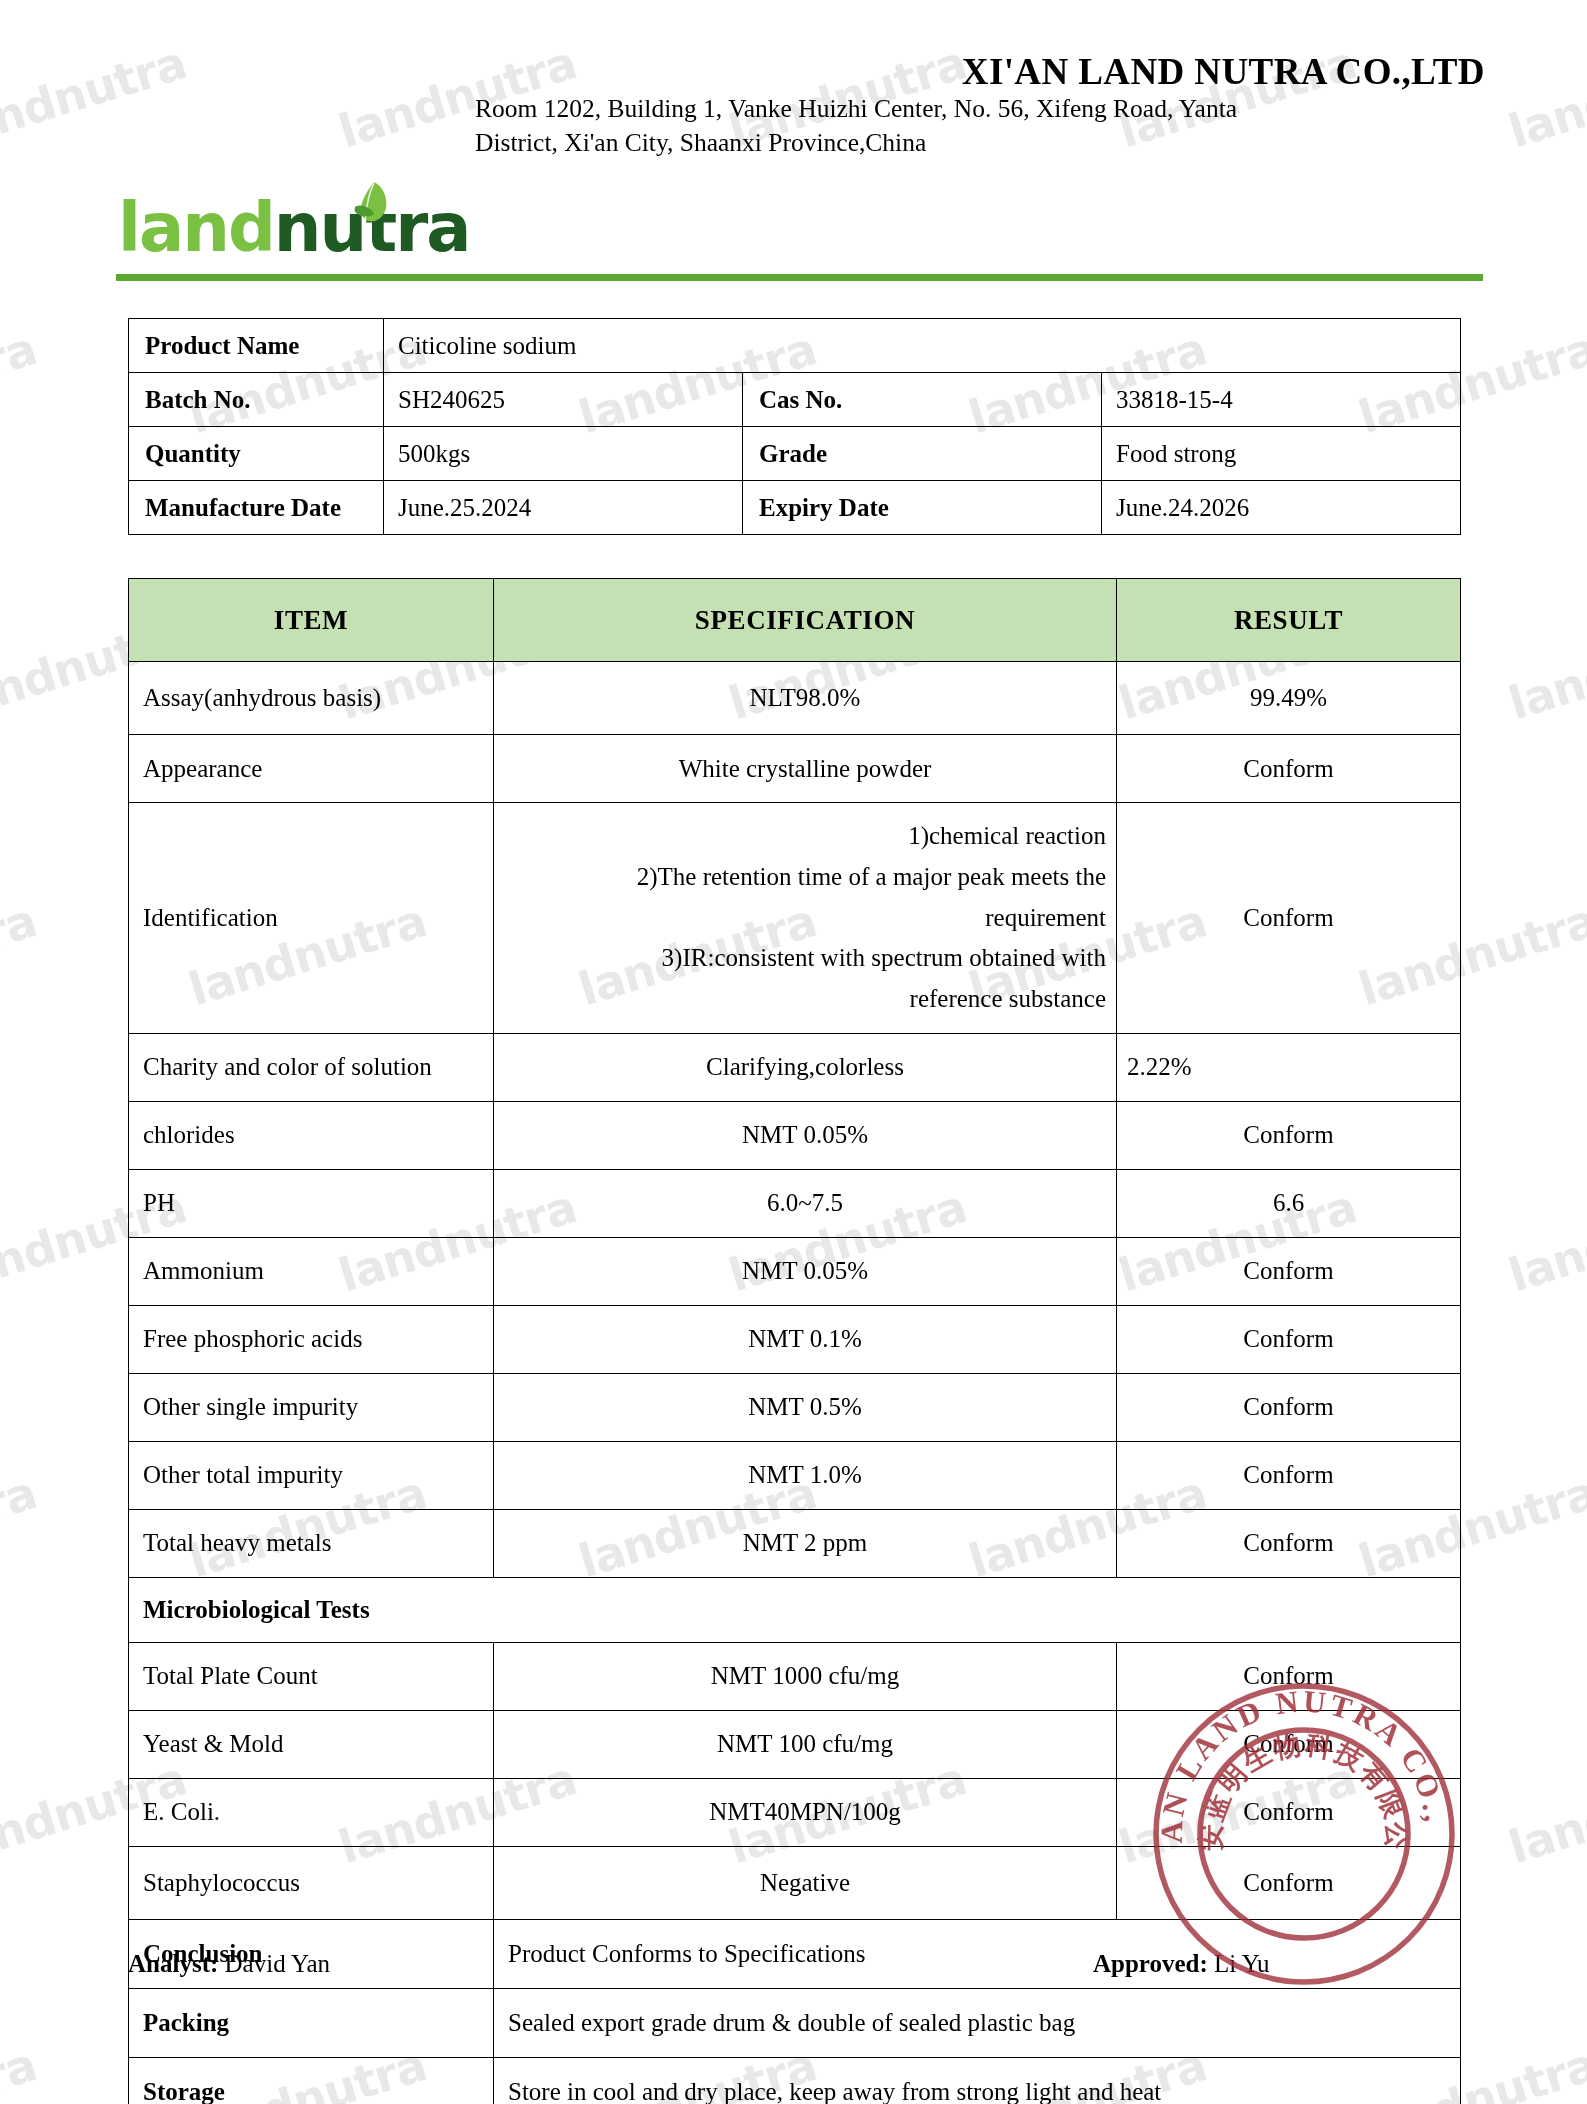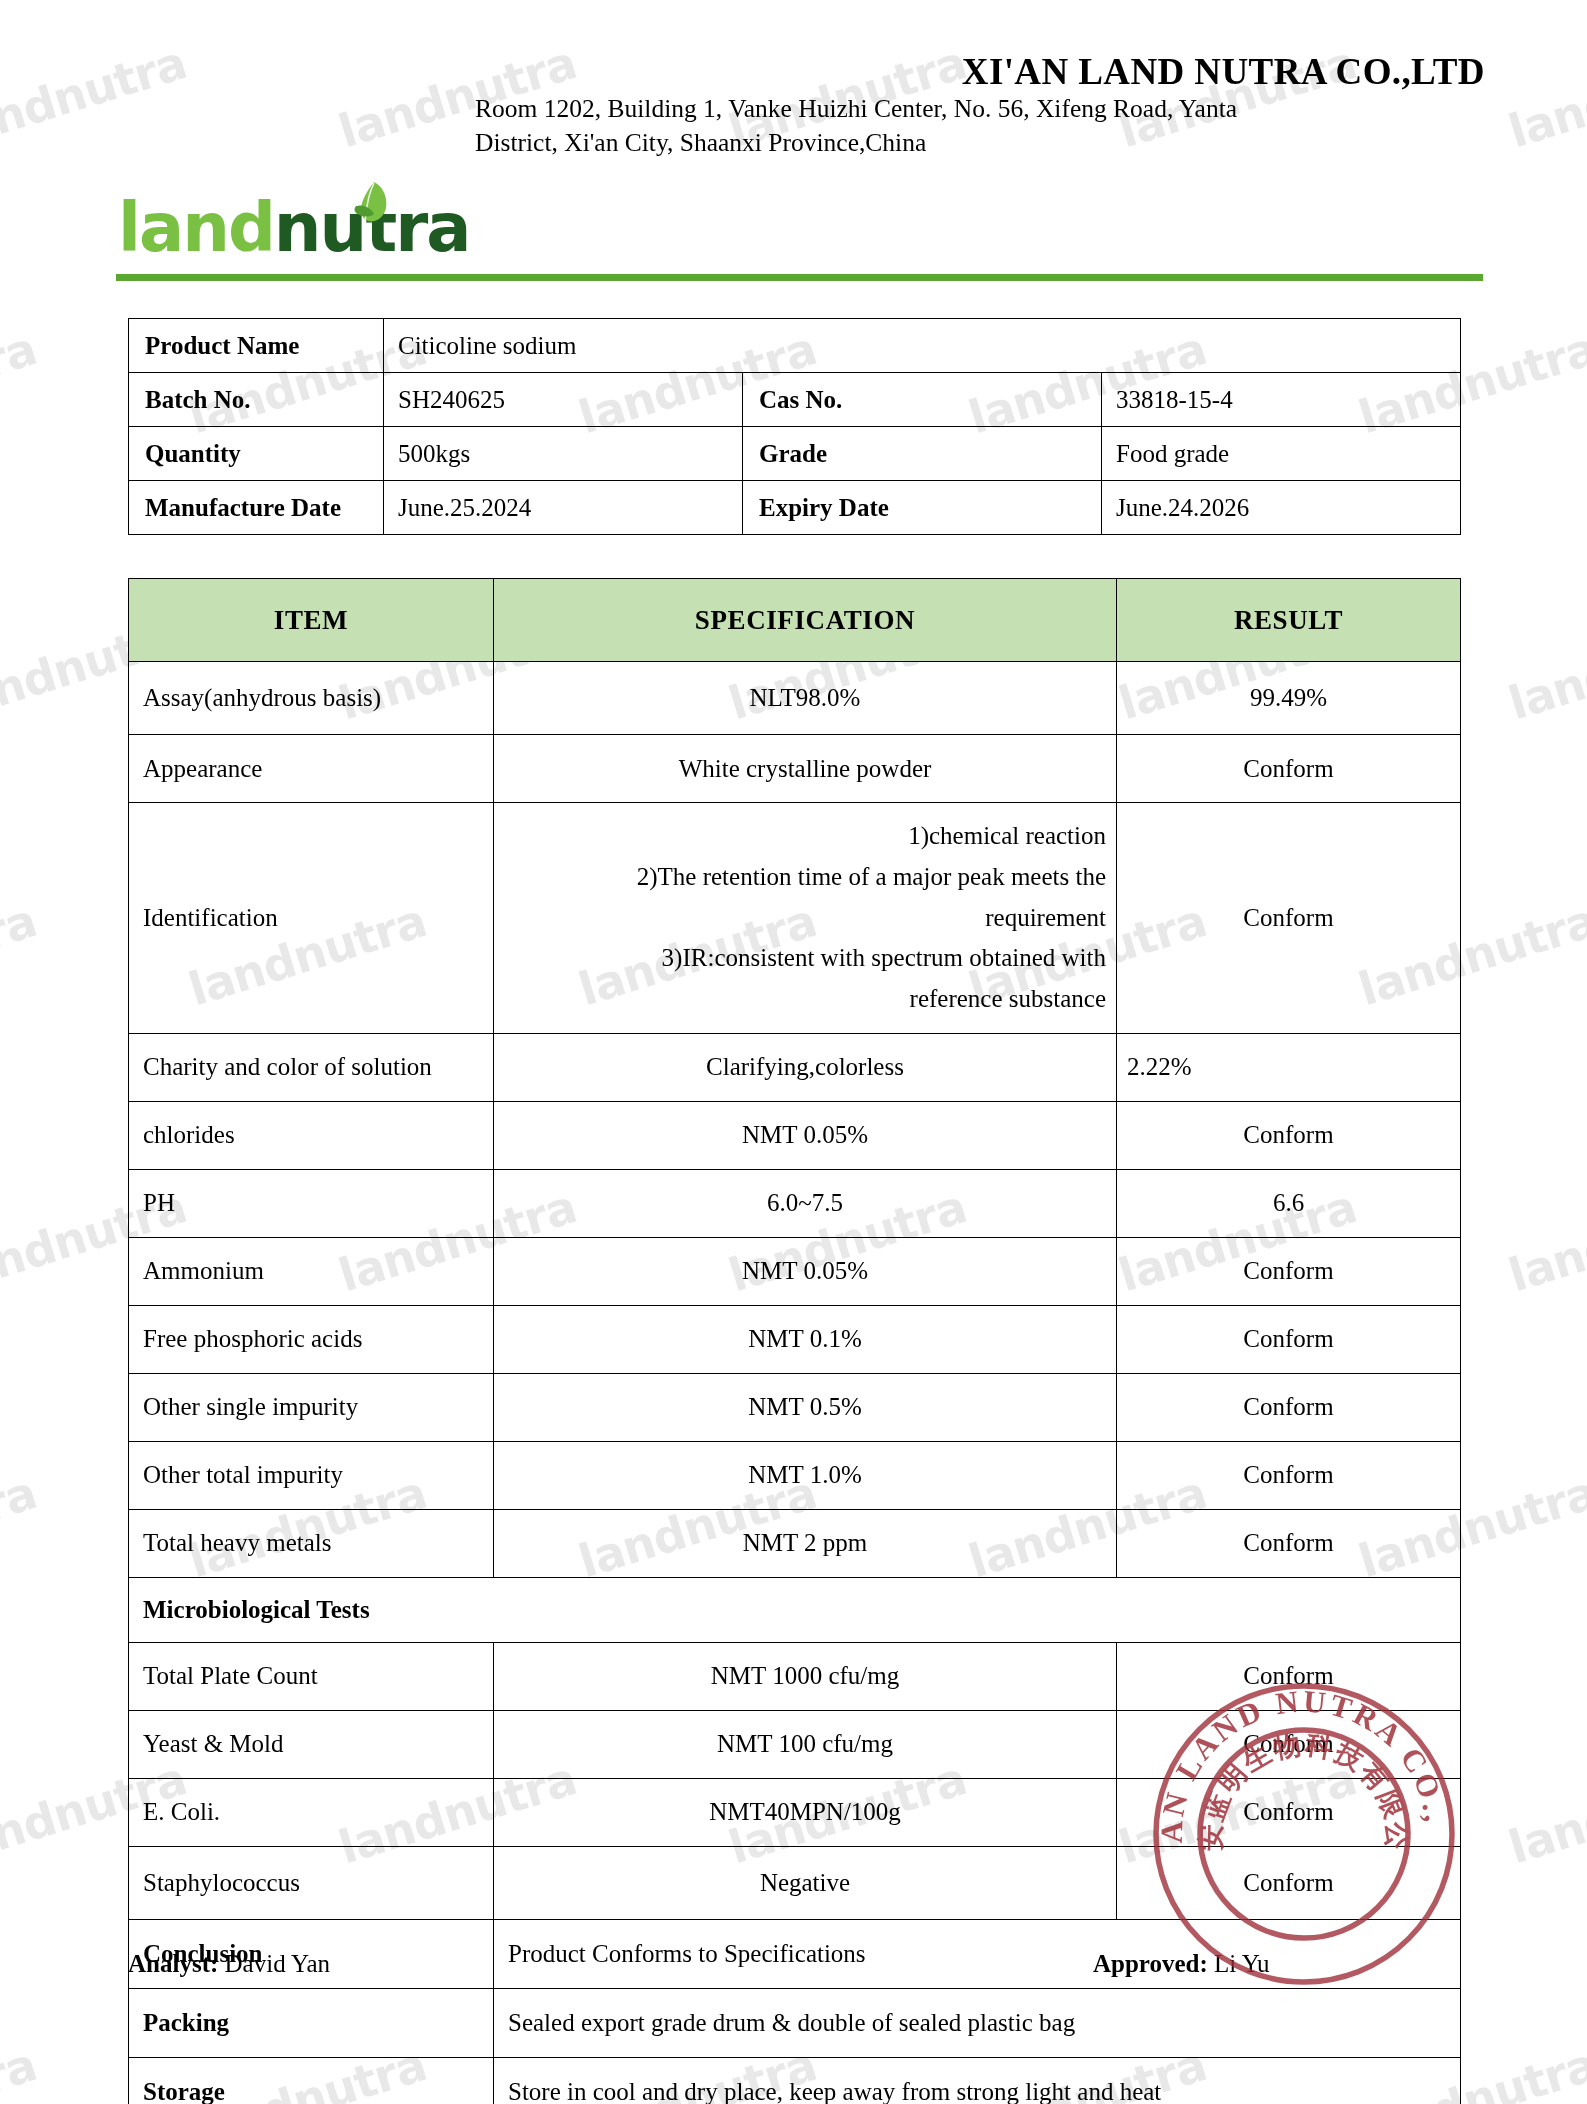--- a/index.html
+++ b/index.html
@@ -288,21 +288,21 @@
       <tr>
         <td class="lbl">Batch No.</td>
         <td class="val" style="width:372px">SH240625</td>
         <td class="lbl" style="width:280px">Cas No.</td>
         <td class="val">33818-15-4</td>
       </tr>
       <tr>
         <td class="lbl">Quantity</td>
         <td class="val">500kgs</td>
         <td class="lbl">Grade</td>
-        <td class="val">Food grade</td>
+        <td class="val">Food strong</td>
       </tr>
       <tr>
         <td class="lbl">Manufacture Date</td>
         <td class="val">June.25.2024</td>
         <td class="lbl">Expiry Date</td>
         <td class="val">June.24.2026</td>
       </tr>
     </tbody>
   </table>
 

